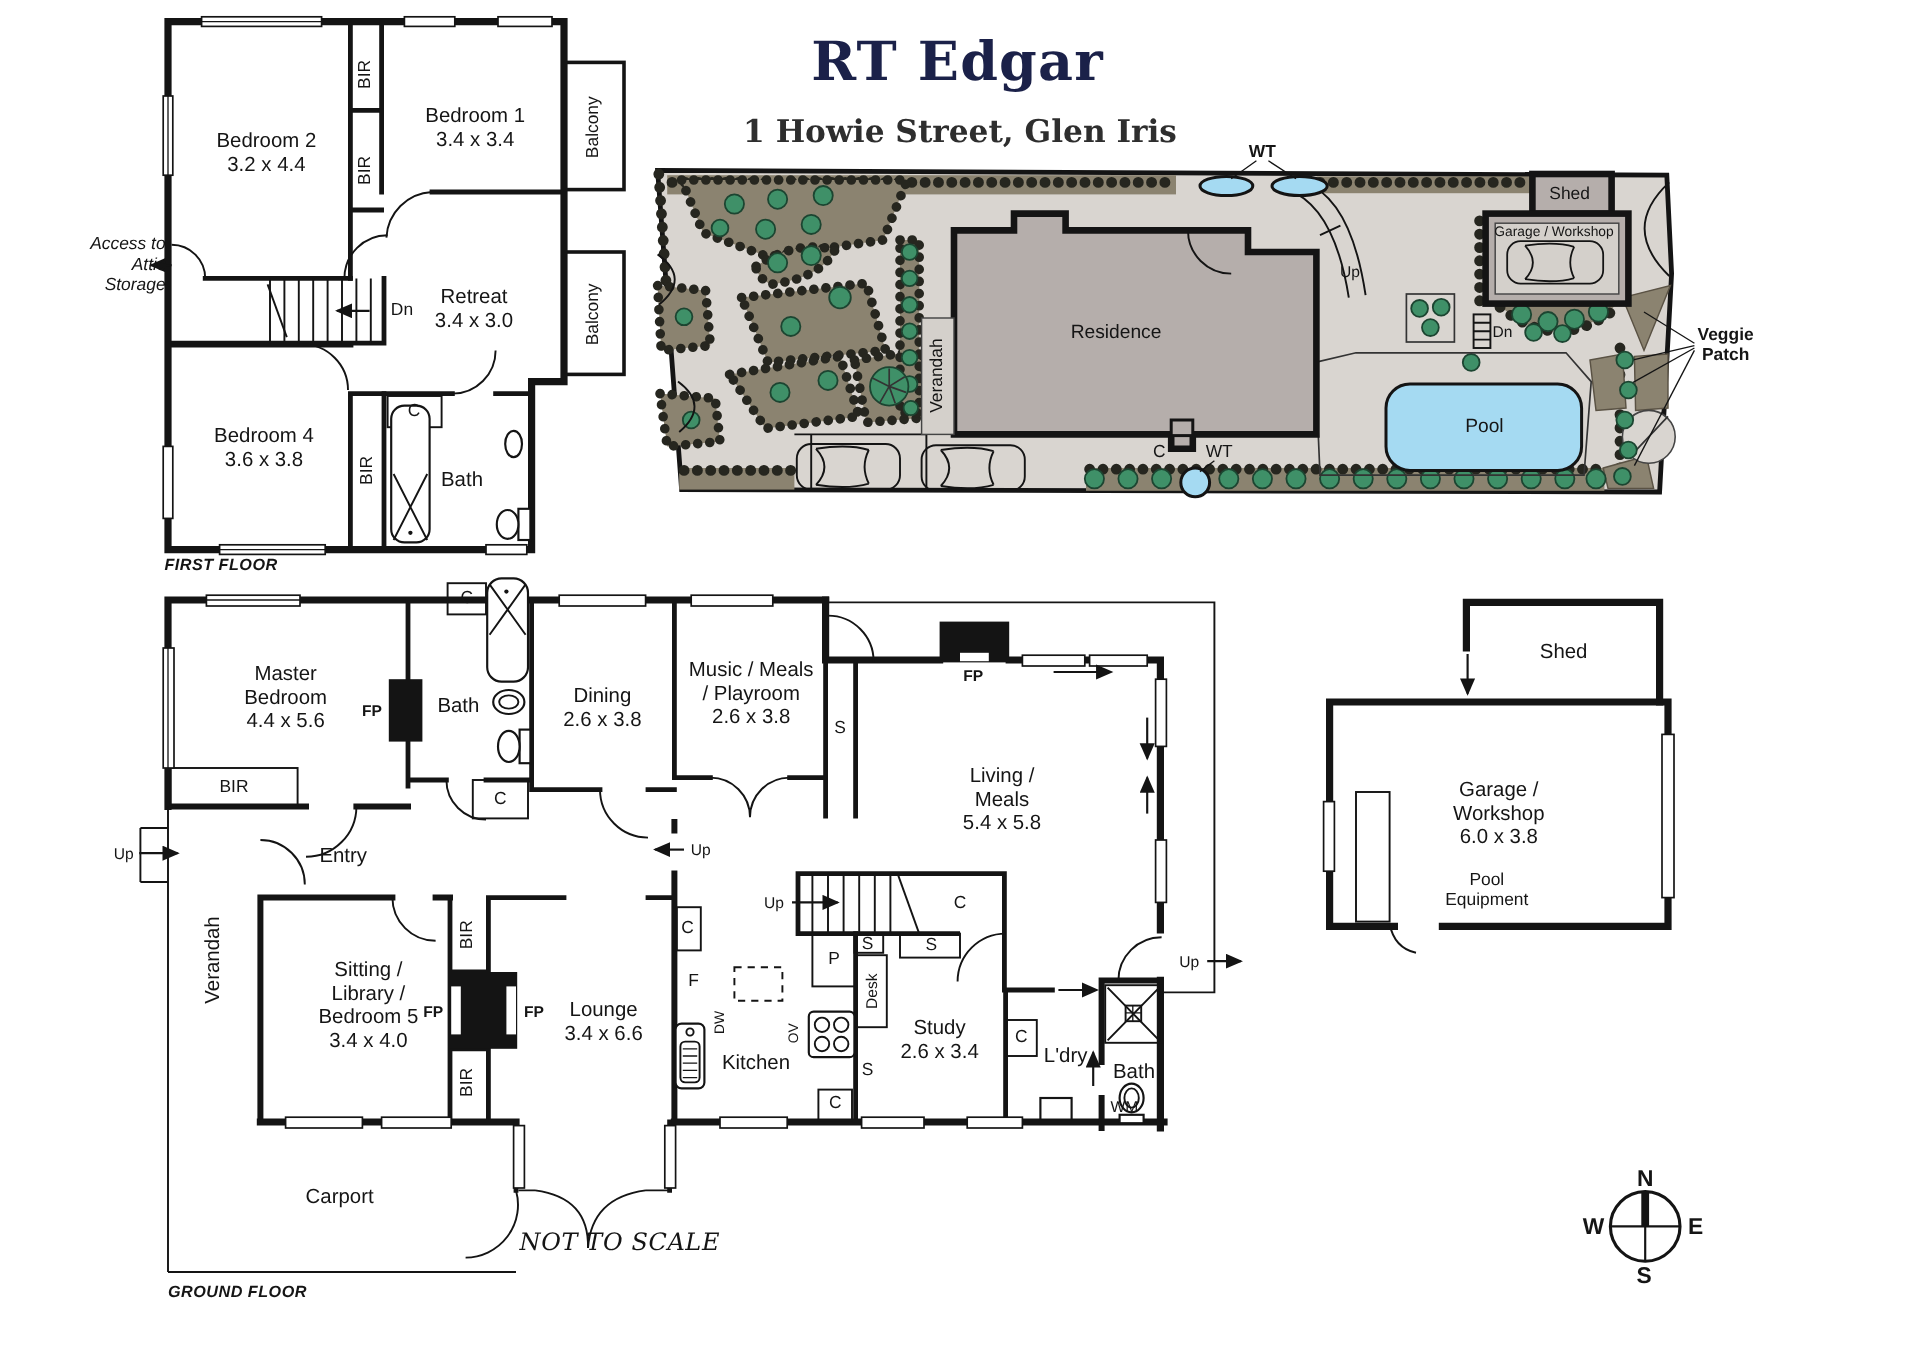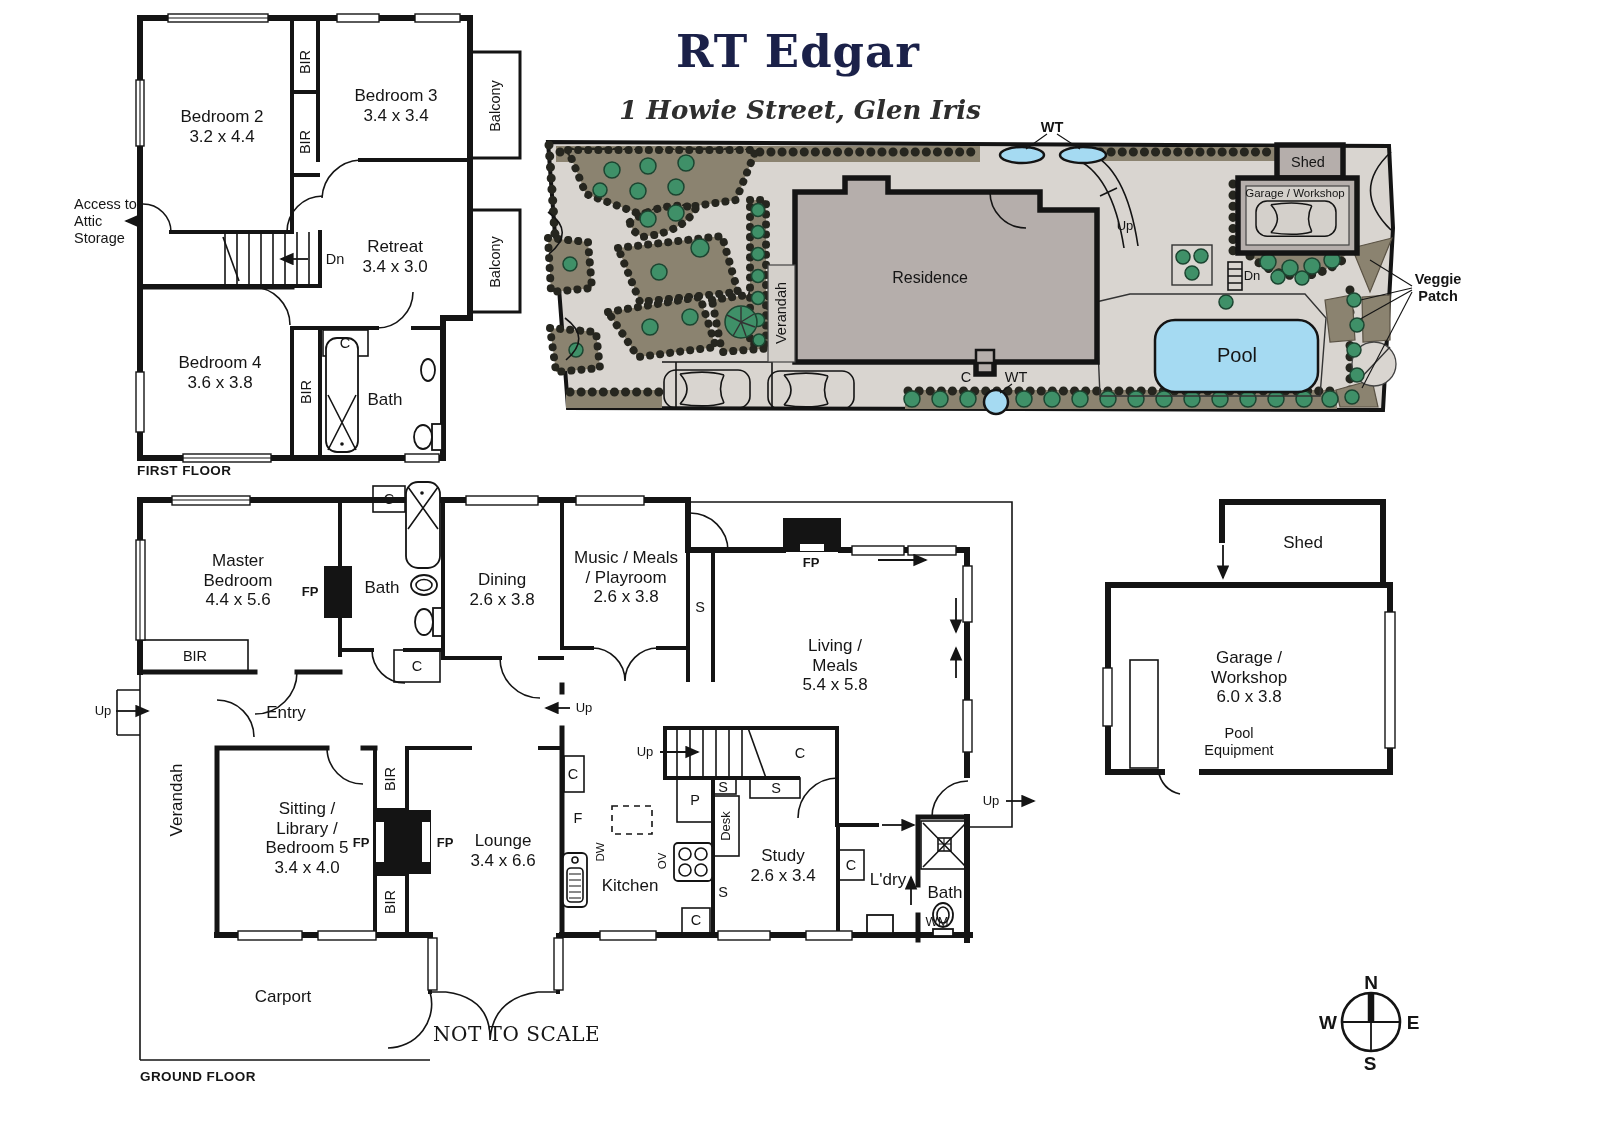--- a/index.html
+++ b/index.html
@@ -3,32 +3,32 @@
 <meta charset="utf-8">
 <style>
   html,body{margin:0;padding:0;background:#fff;}
   #page{position:relative;width:1600px;height:1131px;background:#fff;overflow:hidden;
         font-family:"Liberation Sans",sans-serif;color:#111;}
   svg{position:absolute;left:0;top:0;}
   .labels{position:absolute;left:0;top:0;width:1600px;height:1131px;pointer-events:none;}
   .lbl{position:absolute;transform:translate(-50%,-50%);text-align:center;line-height:1.16;
        color:#151515;white-space:normal;}
   .rot{transform:translate(-50%,-50%) rotate(-90deg);white-space:nowrap;}
-  .left{transform:translate(0,-50%);text-align:left;}
+  .left{transform:translate(0,-50%);text-align:right;font-style:italic;}
   .nw{white-space:nowrap;}
   .rn,.rd{font-size:17px;}
   .sm{font-size:14.5px;}
   .xs{font-size:13px;}
   .xxs{font-size:11.5px;}
   .b{font-weight:700;}
   .cap{font-size:13.5px;font-weight:700;letter-spacing:.4px;}
   .serif{font-family:"DejaVu Serif","Liberation Serif",serif;}
   .title{font-size:45px;font-weight:700;letter-spacing:1px;}
-  .subtitle{font-size:26px;font-weight:700;font-style:italic;}
-  .pool-t{font-size:20px;}
+  .subtitle{font-size:26px;font-weight:700;}
+  .pool-t{font-size:16px;}
   .res-t{font-size:16px;}
   .compass-t{font-size:19px;font-weight:700;}
   .foot{font-size:20px;}
   
   .w6{stroke:#141414;stroke-width:6;fill:none;stroke-linecap:square}
   .w5{stroke:#141414;stroke-width:5;fill:none;stroke-linecap:square}
   .w4{stroke:#141414;stroke-width:4;fill:none;stroke-linecap:square}
   .w3{stroke:#141414;stroke-width:3;fill:none}
   .t{stroke:#141414;stroke-width:1.6;fill:none}
   .t2{stroke:#333;stroke-width:1.4;fill:none}
@@ -400,21 +400,21 @@
 <div class="labels">
 
   <div class="lbl serif title nw" style="left:798px;top:52px;color:#1b2149;">RT Edgar</div>
   <div class="lbl serif subtitle nw" style="left:800px;top:110px;color:#2e2e2e;">1 Howie Street, Glen Iris</div>
 
   <div class="lbl" style="left:222px;top:127px;width:110px">
     <div class="rn">Bedroom 2</div>
     <div class="rd">3.2 x 4.4</div>
   </div>
   <div class="lbl" style="left:396px;top:106px;width:110px">
-    <div class="rn">Bedroom 3</div>
+    <div class="rn">Bedroom 1</div>
     <div class="rd">3.4 x 3.4</div>
   </div>
   <div class="lbl" style="left:395px;top:257px;width:100px">
     <div class="rn">Retreat</div>
     <div class="rd">3.4 x 3.0</div>
   </div>
   <div class="lbl" style="left:220px;top:373px;width:110px">
     <div class="rn">Bedroom 4</div>
     <div class="rd">3.6 x 3.8</div>
   </div>

